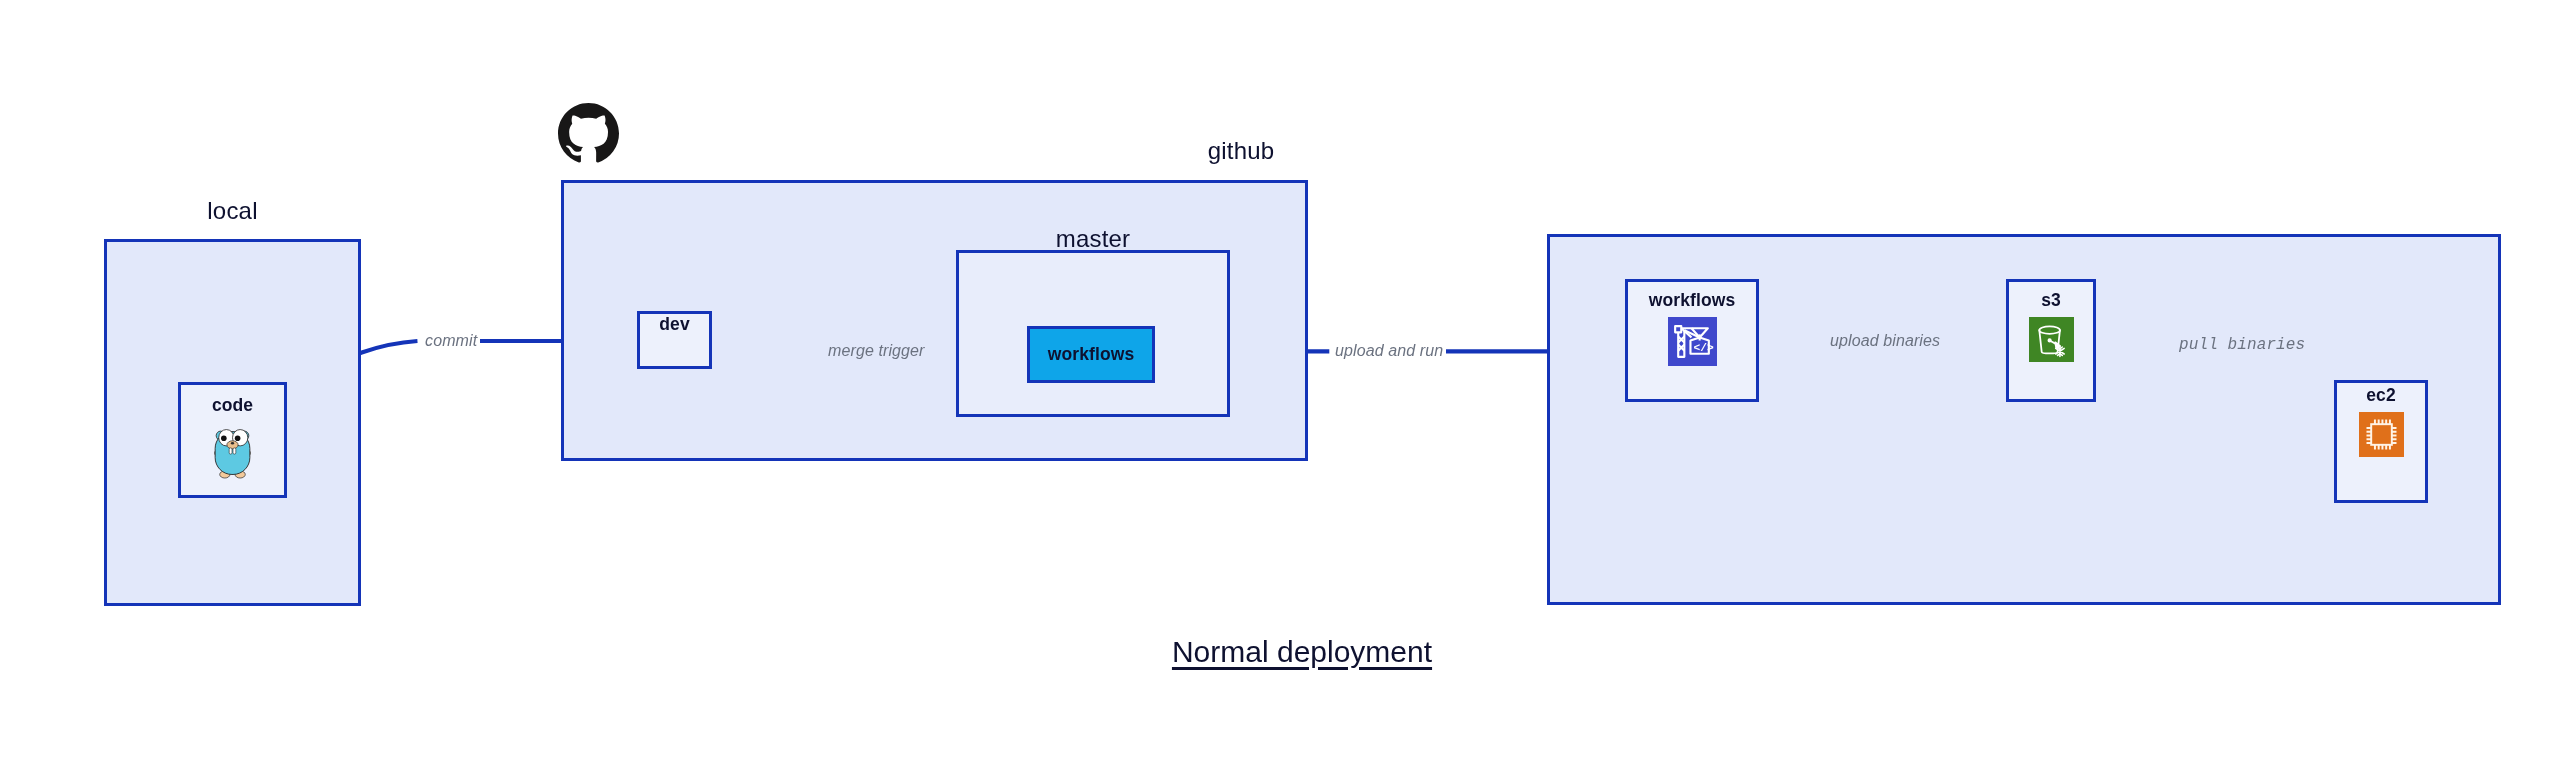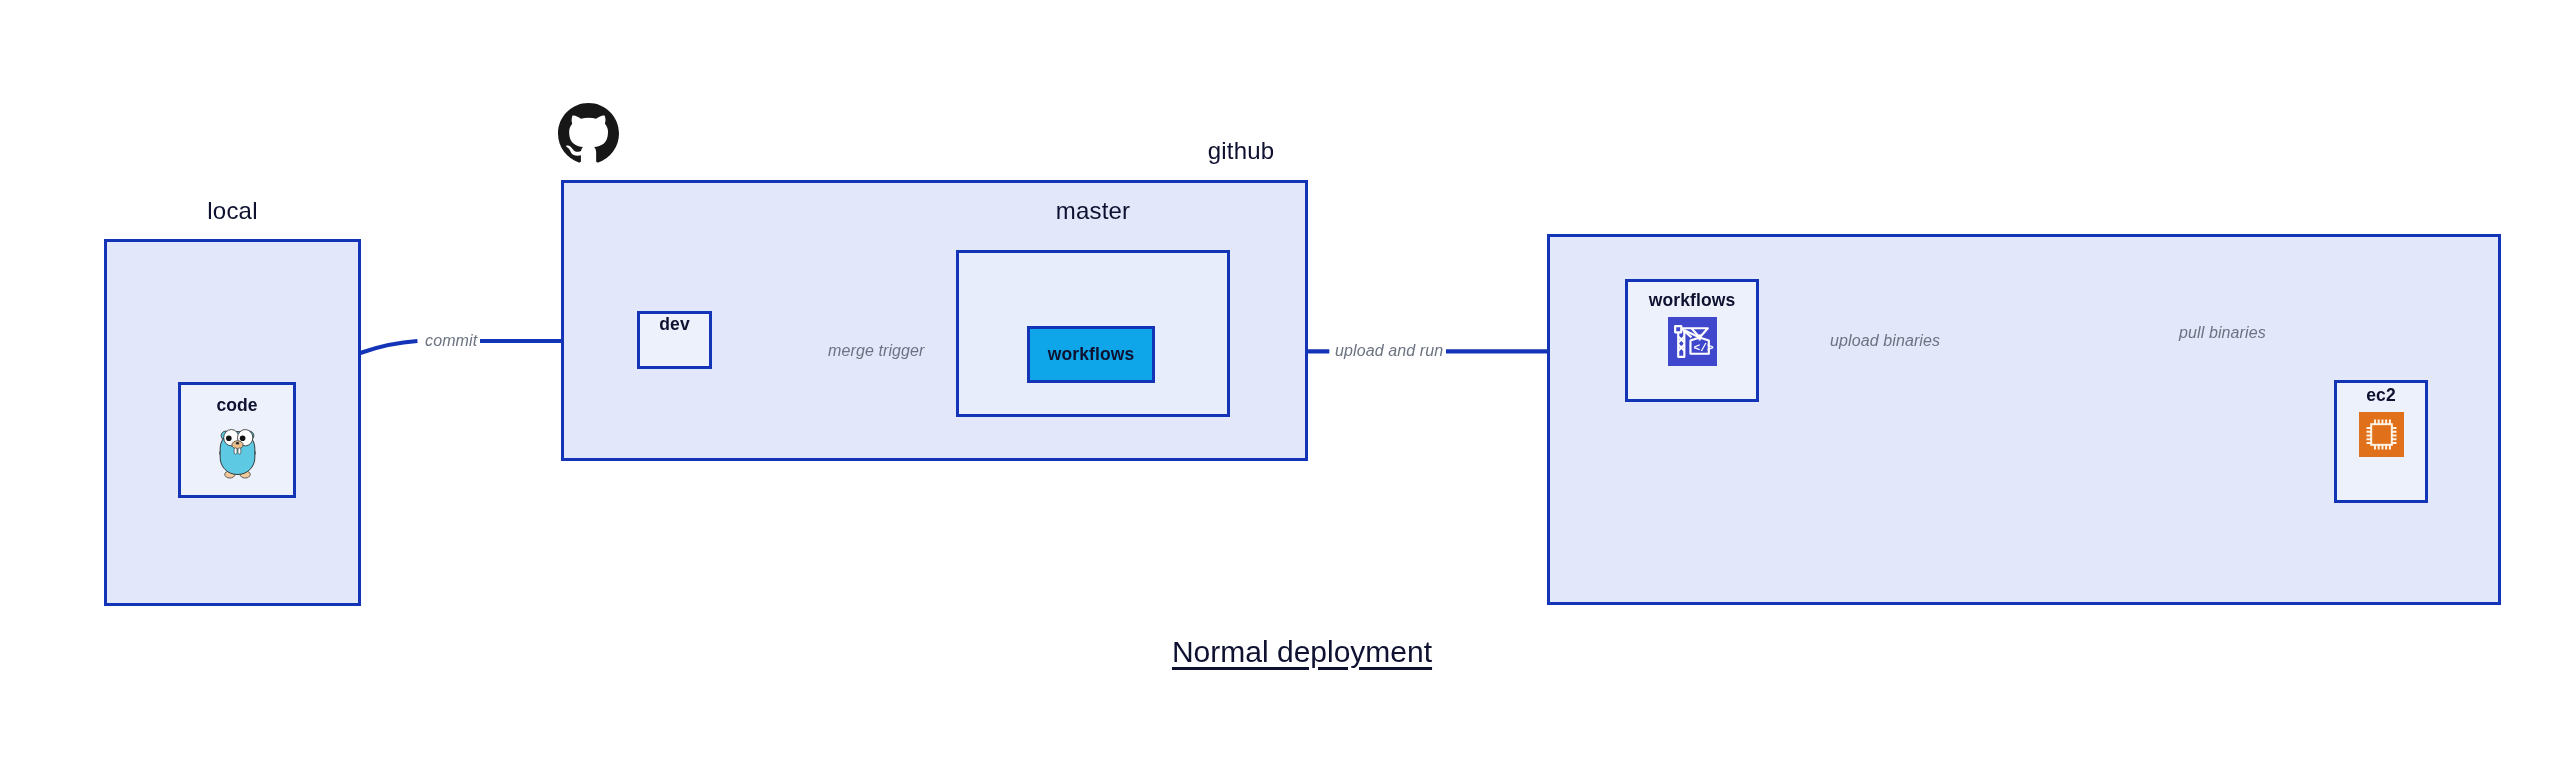--- a/index.html
+++ b/index.html
@@ -53,36 +53,36 @@
     <path d="M 4390,694 C 4450,710 4500,745 4524,772" fill="none" stroke="#1434B8" stroke-width="8" marker-end="url(#ah)"></path>
   </svg>
 
   <div class="cluster" style="left:104px;top:239px;width:257px;height:367px;"></div>
   <div class="cluster-label" style="left:104px;top:197px;width:257px;text-align:center;">local</div>
 
   <div class="cluster" style="left:561px;top:180px;width:747px;height:281px;"></div>
   <div class="cluster-label" style="left:1179px;top:137px;width:124px;text-align:center;">github</div>
 
   <div class="cluster sub" style="left:956px;top:250px;width:274px;height:167px;"></div>
-  <div class="cluster-label" style="left:956px;top:197px;width:274px;text-align:center;">master</div>
+  <div class="cluster-label" style="left:956px;top:225px;width:274px;text-align:center;">master</div>
 
   <div class="cluster" style="left:1547px;top:234px;width:954px;height:371px;"></div>
 
   <div id="octocat" style="left:558px;top:103px;width:61px;height:61px;">
     <svg width="61" height="61" viewBox="0 0 16 16">
       <path fill="#181717" d="M8 0C3.58 0 0 3.58 0 8c0 3.54 2.29 6.53 5.47 7.59.4.07.55-.17.55-.38
         0-.19-.01-.82-.01-1.49-2.01.37-2.53-.49-2.69-.94-.09-.23-.48-.94-.82-1.13-.28-.15-.68-.52-.01-.53
         .63-.01 1.08.58 1.23.82.72 1.21 1.87.87 2.33.66.07-.52.28-.87.51-1.07-1.78-.2-3.64-.89-3.64-3.95
         0-.87.31-1.59.82-2.15-.08-.2-.36-1.02.08-2.12 0 0 .67-.21 2.2.82.64-.18 1.32-.27 2-.27.68 0 1.36.09 2 .27
         1.53-1.04 2.2-.82 2.2-.82.44 1.1.16 1.92.08 2.12.51.56.82 1.27.82 2.15 0 3.07-1.87 3.75-3.65 3.95
         .29.25.54.73.54 1.48 0 1.07-.01 1.93-.01 2.2 0 .21.15.46.55.38A8.01 8.01 0 0 0 16 8c0-4.42-3.58-8-8-8z"></path>
     </svg>
   </div>
 
-  <div class="node" style="left:178px;top:382px;width:118px;height:116px;justify-content:flex-start;padding-top:10.3px;">
+  <div class="node" style="left:178px;top:382px;width:109px;height:116px;justify-content:flex-start;padding-top:10.3px;">
     <span class="node-label">code</span>
     <span class="node-icon" style="margin-top:7.2px;">
       <svg width="49" height="57" viewBox="0 0 96 110">
         <ellipse cx="22" cy="58" rx="9" ry="6" fill="#F2C99A" stroke="#2B2B2B" stroke-width="1.4"></ellipse>
         <ellipse cx="74" cy="58" rx="9" ry="6" fill="#F2C99A" stroke="#2B2B2B" stroke-width="1.4"></ellipse>
         <ellipse cx="33" cy="100" rx="10" ry="7" fill="#F2C99A" stroke="#2B2B2B" stroke-width="1.4"></ellipse>
         <ellipse cx="63" cy="100" rx="10" ry="7" fill="#F2C99A" stroke="#2B2B2B" stroke-width="1.4"></ellipse>
         <ellipse cx="25" cy="24" rx="9" ry="9" fill="#5DC9E2" stroke="#2B2B2B" stroke-width="1.6"></ellipse>
         <ellipse cx="71" cy="24" rx="9" ry="9" fill="#5DC9E2" stroke="#2B2B2B" stroke-width="1.6"></ellipse>
         <rect x="14" y="16" width="68" height="84" rx="33" fill="#5DC9E2" stroke="#2B2B2B" stroke-width="1.8"></rect>
@@ -120,20 +120,39 @@
           <path d="M62 34 L62 46"></path>
           <path d="M44 46 L62 40 L80 46 L80 72 L44 72 Z"></path>
         </g>
         <g fill="#FFF" font-family="'Liberation Mono',monospace" font-size="22" font-weight="bold">
           <text x="50" y="66">&lt;/&gt;</text>
         </g>
       </svg>
     </span>
   </div>
 
+  <div class="node" style="left:2006px;top:279px;width:90px;height:123px;justify-content:flex-start;padding-top:8.2px;">
+    <span class="node-label">s3</span>
+    <span class="node-icon" style="margin-top:6.2px;">
+      <svg width="45" height="45" viewBox="0 0 96 96">
+        <rect x="0" y="0" width="96" height="96" fill="#3F8624"></rect>
+        <g fill="none" stroke="#FFF" stroke-width="3.8" stroke-linejoin="round" stroke-linecap="round">
+          <ellipse cx="44" cy="28" rx="22" ry="8"></ellipse>
+          <path d="M22 28 L27 74 C27 79 61 79 61 74 L66 28"></path>
+          <path d="M44 50 L62 60"></path>
+          <circle cx="44" cy="50" r="2.6" fill="#FFF"></circle>
+          <path d="M56 54 L66 62 L58 66 Z" fill="#FFF"></path>
+          <g stroke-width="3.4">
+            <path d="M66 62 L66 84 M57 67 L75 79 M75 67 L57 79"></path>
+            <path d="M61 64 L66 68 L71 64 M61 82 L66 78 L71 82"></path>
+          </g>
+        </g>
+      </svg>
+    </span>
+  </div>
 
   <div class="node" style="left:2334px;top:380px;width:94px;height:123px;justify-content:flex-start;padding-top:2px;">
     <span class="node-label">ec2</span>
     <span class="node-icon" style="margin-top:6.2px;">
       <svg width="45" height="45" viewBox="0 0 96 96">
         <rect x="0" y="0" width="96" height="96" fill="#E0701A"></rect>
         <g fill="none" stroke="#FFF3E6" stroke-width="4.2">
           <rect x="26" y="26" width="44" height="44"></rect>
           <path d="M34 26 L34 16 M42 26 L42 16 M50 26 L50 16 M58 26 L58 16 M66 26 L66 16"></path>
           <path d="M34 70 L34 80 M42 70 L42 80 M50 70 L50 80 M58 70 L58 80 M66 70 L66 80"></path>
@@ -141,18 +160,18 @@
           <path d="M70 34 L80 34 M70 42 L80 42 M70 50 L80 50 M70 58 L80 58 M70 66 L80 66"></path>
         </g>
       </svg>
     </span>
   </div>
 
   <div class="edge-label onwhite" style="left:422px;top:332px;padding:0 3.1px;">commit</div>
   <div class="edge-label onlav" style="left:825px;top:342px;padding:0 3.1px;">merge trigger</div>
   <div class="edge-label onwhite" style="left:1332px;top:342px;padding:0 3.1px;">upload and run</div>
   <div class="edge-label onlav" style="left:1827px;top:332px;padding:0 3.1px;">upload binaries</div>
-  <div class="edge-label onlav" style="left:2176px;top:324px;padding:0 3.1px;">pull binaries</div>
+  <div class="edge-label onlav" style="left:2176px;top:336px;padding:0 3.1px;font-family:Liberation Mono, monospace;">pull binaries</div>
 
   <div id="title" style="left:0;top:635px;width:2604px;text-align:center;"><span>Normal deployment</span></div>
 
 </div>
 
 
 </body></html>

